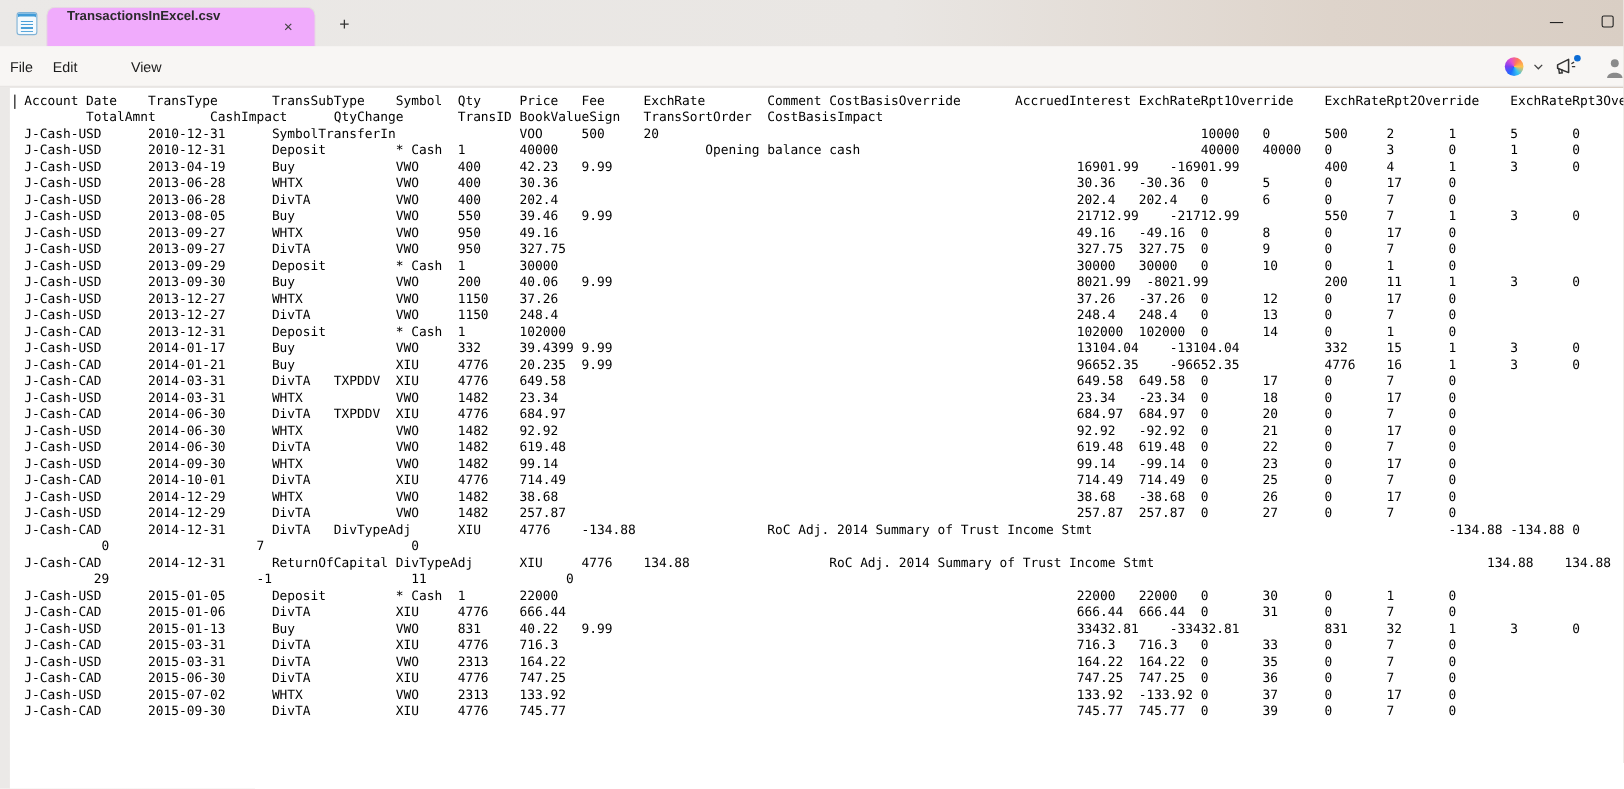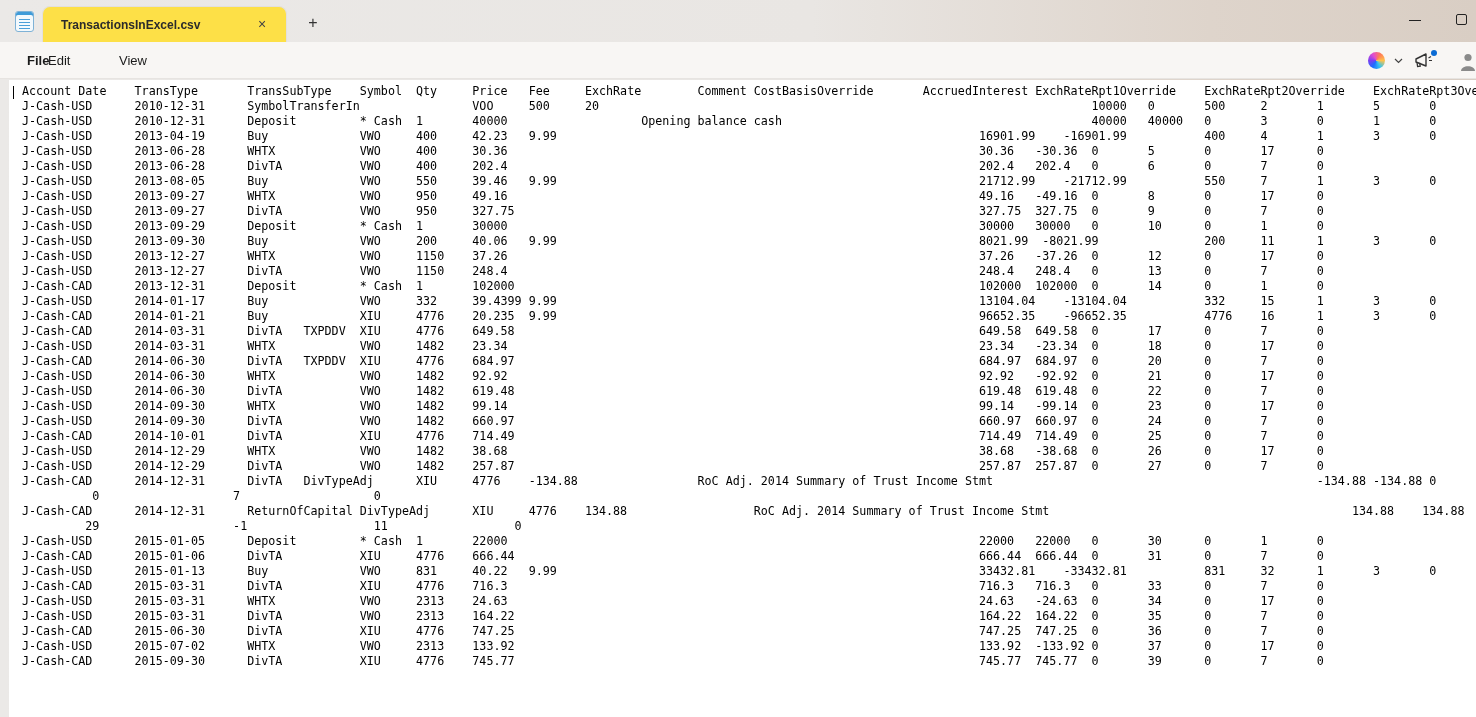--- a/index.html
+++ b/index.html
@@ -13,39 +13,39 @@
   .titlebar { position:absolute; top:0; left:0; right:0; height:42px; }
   .app-icon {
     position:absolute; left:15px; top:11px; width:19px; height:21px;
     background:#f3f9fd; border:1px solid #7fb2d6; border-radius:3px;
     box-shadow:inset 0 3px 0 #3f9bd8;
   }
   .app-icon .lines { position:absolute; left:3px; right:3px; top:7px; height:10px;
     background:repeating-linear-gradient(#4a9fd8 0 1px, transparent 1px 3px); }
   .tab {
     position:absolute; left:42px; top:6px; width:245px; height:36px;
-    background:#fde047; border:1px solid #e3e0dd; border-bottom:none;
-    border-radius:8px 8px 0 0; display:flex; align-items:center;
+    background:#f0abfc; border:1px solid #e3e0dd; border-bottom:none;
+    border-radius:8px 8px 0 0; display:flex; align-items:flex-start;
   }
   .tab-label { margin-left:18px; font-size:12px; font-weight:bold; color:#2b2b2b; }
   .tab-close { position:absolute; right:14px; top:8px; width:20px; height:20px;
     font-size:14px; color:#444; text-align:center; line-height:19px; border-radius:4px; cursor:default; }
   .new-tab { position:absolute; left:302px; top:12px; width:22px; height:22px;
     font-size:16px; color:#333; text-align:center; line-height:21px; }
   .win-btn { position:absolute; top:0; width:46px; height:40px; }
   .btn-min { left:1392px; }
   .btn-min .glyph { position:absolute; left:17px; top:20px; width:12px; border-top:1px solid #222; }
   .btn-max { left:1438px; }
   .btn-max .glyph { position:absolute; left:18px; top:14px; width:11px; height:11px; border:1px solid #222; border-radius:2px; }
   
   .menubar { position:absolute; top:42px; left:0; right:0; height:37px;
     background:#f8f6f4; border-bottom:1px solid #e7e4e1; }
   .menu-item { position:absolute; top:7px; height:24px; padding:0 9px; font-size:13px;
     color:#1b1b1b; line-height:24px; border-radius:5px; }
-  .m-file { left:18px;font-weight:bold; } .m-edit { left:39px; } .m-view { left:110px; }
+  .m-file { left:0; } .m-edit { left:39px; } .m-view { left:110px; }
   .copilot { position:absolute; left:1368px; top:10px; width:17px; height:17px; border-radius:50%;
     background:conic-gradient(from 210deg,#1a6dff,#7b3ff2,#e24dd0,#ff7a59,#ffc24b,#35c5f0,#1a6dff); }
   .chevron { position:absolute; left:1394px; top:14px; width:9px; height:9px; }
   .chevron svg { display:block; }
   .megaphone { position:absolute; left:1412px; top:8px; width:24px; height:22px; }
   .badge-dot { position:absolute; left:19px; top:0; width:6px; height:6px; border-radius:50%; background:#0b6bd4; }
   .account { position:absolute; left:1458px; top:9px; width:20px; height:20px; overflow:hidden; }
   
   .editor { position:absolute; left:9px; top:80px; right:0; bottom:0;
     background:#ffffff; padding:4px 0 0 13px; overflow:hidden; cursor:text; }
@@ -96,20 +96,21 @@
     <svg width="24" height="20" viewBox="0 0 24 20">
       <circle cx="10" cy="6.5" r="3.6" fill="#8a8a8a"></circle>
       <path d="M3 20 C3 13.5 17 13.5 17 20 Z" fill="#8a8a8a"></path>
     </svg>
   </div>
 </div>
 
 <div class="editor">
   <div>
       <div class="line">Account Date    TransType       TransSubType    Symbol  Qty     Price   Fee     ExchRate        Comment CostBasisOverride       AccruedInterest ExchRateRpt1Override    ExchRateRpt2Override    ExchRateRpt3Override</div>
+      <div class="line">        TotalAmnt       CashImpact      QtyChange       TransID BookValueSign   TransSortOrder  CostBasisImpact</div>
       <div class="line">J-Cash-USD      2010-12-31      SymbolTransferIn                VOO     500     20                                                                      10000   0       500     2       1       5       0</div>
       <div class="line">J-Cash-USD      2010-12-31      Deposit         * Cash  1       40000                   Opening balance cash                                            40000   40000   0       3       0       1       0</div>
       <div class="line">J-Cash-USD      2013-04-19      Buy             VWO     400     42.23   9.99                                                            16901.99    -16901.99           400     4       1       3       0</div>
       <div class="line">J-Cash-USD      2013-06-28      WHTX            VWO     400     30.36                                                                   30.36   -30.36  0       5       0       17      0</div>
       <div class="line">J-Cash-USD      2013-06-28      DivTA           VWO     400     202.4                                                                   202.4   202.4   0       6       0       7       0</div>
       <div class="line">J-Cash-USD      2013-08-05      Buy             VWO     550     39.46   9.99                                                            21712.99    -21712.99           550     7       1       3       0</div>
       <div class="line">J-Cash-USD      2013-09-27      WHTX            VWO     950     49.16                                                                   49.16   -49.16  0       8       0       17      0</div>
       <div class="line">J-Cash-USD      2013-09-27      DivTA           VWO     950     327.75                                                                  327.75  327.75  0       9       0       7       0</div>
       <div class="line">J-Cash-USD      2013-09-29      Deposit         * Cash  1       30000                                                                   30000   30000   0       10      0       1       0</div>
       <div class="line">J-Cash-USD      2013-09-30      Buy             VWO     200     40.06   9.99                                                            8021.99  -8021.99               200     11      1       3       0</div>
@@ -117,32 +118,30 @@
       <div class="line">J-Cash-USD      2013-12-27      DivTA           VWO     1150    248.4                                                                   248.4   248.4   0       13      0       7       0</div>
       <div class="line">J-Cash-CAD      2013-12-31      Deposit         * Cash  1       102000                                                                  102000  102000  0       14      0       1       0</div>
       <div class="line">J-Cash-USD      2014-01-17      Buy             VWO     332     39.4399 9.99                                                            13104.04    -13104.04           332     15      1       3       0</div>
       <div class="line">J-Cash-CAD      2014-01-21      Buy             XIU     4776    20.235  9.99                                                            96652.35    -96652.35           4776    16      1       3       0</div>
       <div class="line">J-Cash-CAD      2014-03-31      DivTA   TXPDDV  XIU     4776    649.58                                                                  649.58  649.58  0       17      0       7       0</div>
       <div class="line">J-Cash-USD      2014-03-31      WHTX            VWO     1482    23.34                                                                   23.34   -23.34  0       18      0       17      0</div>
       <div class="line">J-Cash-CAD      2014-06-30      DivTA   TXPDDV  XIU     4776    684.97                                                                  684.97  684.97  0       20      0       7       0</div>
       <div class="line">J-Cash-USD      2014-06-30      WHTX            VWO     1482    92.92                                                                   92.92   -92.92  0       21      0       17      0</div>
       <div class="line">J-Cash-USD      2014-06-30      DivTA           VWO     1482    619.48                                                                  619.48  619.48  0       22      0       7       0</div>
       <div class="line">J-Cash-USD      2014-09-30      WHTX            VWO     1482    99.14                                                                   99.14   -99.14  0       23      0       17      0</div>
-      <div class="line">J-Cash-USD      2014-09-30      DivTA           VWO     1482    660.97                                                                  660.97  660.97  0       24      0       7       0</div>
       <div class="line">J-Cash-CAD      2014-10-01      DivTA           XIU     4776    714.49                                                                  714.49  714.49  0       25      0       7       0</div>
       <div class="line">J-Cash-USD      2014-12-29      WHTX            VWO     1482    38.68                                                                   38.68   -38.68  0       26      0       17      0</div>
       <div class="line">J-Cash-USD      2014-12-29      DivTA           VWO     1482    257.87                                                                  257.87  257.87  0       27      0       7       0</div>
       <div class="line">J-Cash-CAD      2014-12-31      DivTA   DivTypeAdj      XIU     4776    -134.88                 RoC Adj. 2014 Summary of Trust Income Stmt                                              -134.88 -134.88 0      2</div>
       <div class="line">          0                   7                   0</div>
       <div class="line">J-Cash-CAD      2014-12-31      ReturnOfCapital DivTypeAdj      XIU     4776    134.88                  RoC Adj. 2014 Summary of Trust Income Stmt                                           134.88    134.88  0</div>
       <div class="line">         29                   -1                  11                  0</div>
       <div class="line">J-Cash-USD      2015-01-05      Deposit         * Cash  1       22000                                                                   22000   22000   0       30      0       1       0</div>
       <div class="line">J-Cash-CAD      2015-01-06      DivTA           XIU     4776    666.44                                                                  666.44  666.44  0       31      0       7       0</div>
       <div class="line">J-Cash-USD      2015-01-13      Buy             VWO     831     40.22   9.99                                                            33432.81    -33432.81           831     32      1       3       0</div>
       <div class="line">J-Cash-CAD      2015-03-31      DivTA           XIU     4776    716.3                                                                   716.3   716.3   0       33      0       7       0</div>
-      <div class="line">J-Cash-USD      2015-03-31      WHTX            VWO     2313    24.63                                                                   24.63   -24.63  0       34      0       17      0</div>
       <div class="line">J-Cash-USD      2015-03-31      DivTA           VWO     2313    164.22                                                                  164.22  164.22  0       35      0       7       0</div>
       <div class="line">J-Cash-CAD      2015-06-30      DivTA           XIU     4776    747.25                                                                  747.25  747.25  0       36      0       7       0</div>
       <div class="line">J-Cash-USD      2015-07-02      WHTX            VWO     2313    133.92                                                                  133.92  -133.92 0       37      0       17      0</div>
       <div class="line">J-Cash-CAD      2015-09-30      DivTA           XIU     4776    745.77                                                                  745.77  745.77  0       39      0       7       0</div>
     </div>
 </div>
 <div class="caret"></div>
 
 </body></html>

